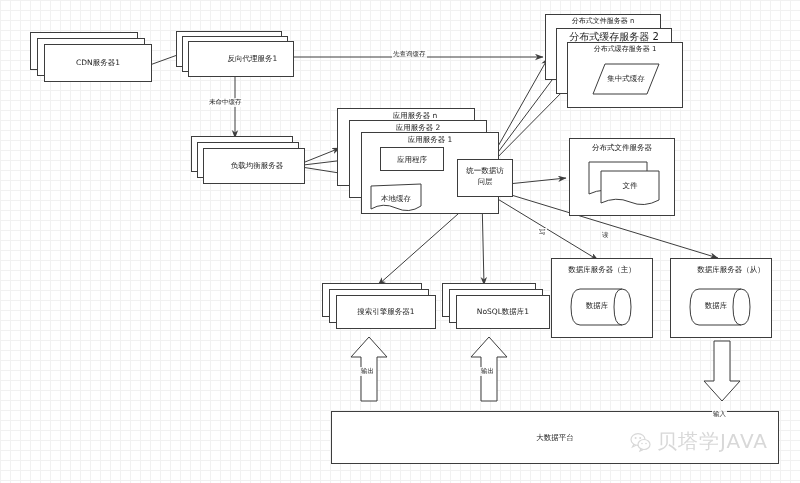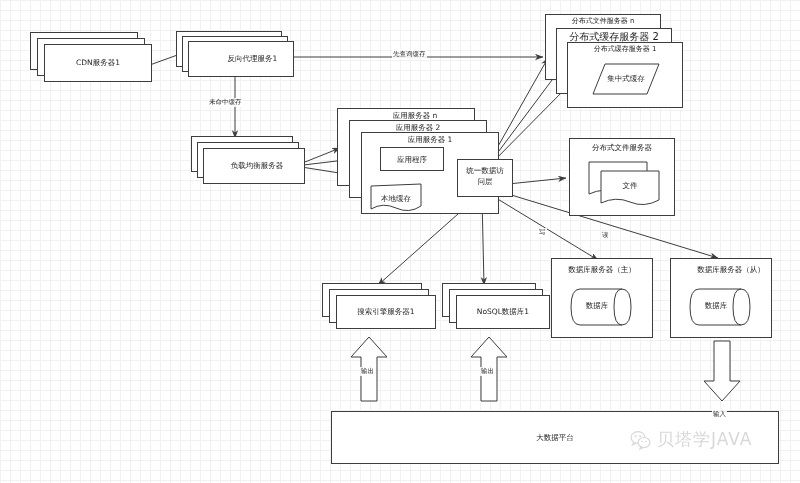--- a/index.html
+++ b/index.html
@@ -83,21 +83,21 @@
     position: absolute;
     z-index: 9;
   }
   .watermark {
     position: absolute;
     z-index: 20;
     display: flex;
     align-items: center;
     gap: 5px;
     color: #d8d8d8;
-    font-size: 17px;
+    font-size: 20px;
     letter-spacing: 1px;
     font-family: "DejaVu Sans", "Liberation Sans", sans-serif;
   }
 </style>
 </head>
 <body>
 
 <div id="canvas">
 
   <svg class="wires" viewBox="0 0 800 483">

